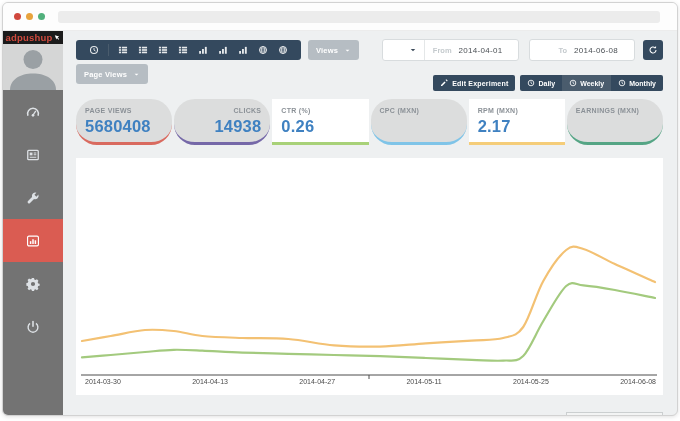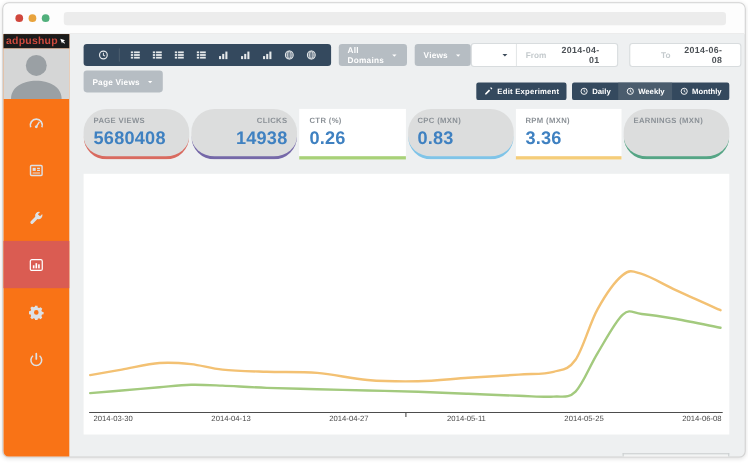--- a/index.html
+++ b/index.html
@@ -5,21 +5,21 @@
   * { margin:0; padding:0; box-sizing:border-box; }
   html,body { width:680px; height:421px; background:#fff; font-family:"Liberation Sans", sans-serif; overflow:hidden; }
   .window { position:absolute; left:2px; top:2px; width:676px; height:414px; border:1px solid #d2d2d2;
             border-radius:6px; overflow:hidden; background:#eef0f1; box-shadow:0 1px 4px rgba(0,0,0,.12); }
   
   .titlebar { height:28px; background:#fdfdfd; display:flex; align-items:center; padding-left:11px; border-bottom:1px solid #ececec; }
   .t-dot { width:7px; height:7px; border-radius:50%; margin-right:5px; }
   .urlbar { flex:1; height:12px; background:#ececec; border-radius:3px; margin:0 17px 0 8px; }
   .app { display:flex; height:385px; }
   
-  .sidebar { width:60px; display:flex; flex-direction:column; background:#f97316; flex-shrink:0; }
+  .sidebar { width:60px; display:flex; flex-direction:column; background:#737373; flex-shrink:0; }
   .logo { height:13px; background:#1b1b1b; color:#cf4a3d; font-size:9.5px; font-weight:bold;
           display:flex; align-items:center; justify-content:center; letter-spacing:.2px; }
   .logo .cur { width:7px; height:7px; color:#fff; margin-left:1px; transform:rotate(-20deg); }
   .logo .cur svg { width:7px; height:7px; display:block; }
   .avatar { height:46px; background:#d5d6d6; color:#9aa0a4; overflow:hidden; }
   .avatar svg { width:60px; height:46px; display:block; }
   .nav { flex:1; display:flex; flex-direction:column; }
   .nav-item { height:43px; display:flex; align-items:center; justify-content:center; color:#dde1e5; cursor:pointer; }
   .nav-item svg { width:14px; height:14px; display:block; }
   .nav-item.active { background:#da5c52; color:#fff; }
@@ -33,21 +33,21 @@
   .dropdown { background:#b6bdc3; color:#fff; font-size:7.5px; font-weight:bold; height:20px; border-radius:3px;
               display:flex; align-items:center; padding:0 8px; margin-left:7px; cursor:pointer; letter-spacing:.2px; }
   .dropdown .caret { width:7px; height:7px; margin-left:6px; display:flex; }
   .dropdown .caret svg { width:7px; height:7px; }
   .spacer { flex:1; }
   .date-box { display:flex; align-items:center; background:#fff; border:1px solid #d8dcde; border-radius:3px; height:22px;padding-left:20px; }
   .caret-cell { width:22px; align-self:stretch; display:flex; align-items:center; justify-content:center;
                 border-right:1px solid #e4e7e8; color:#3c4b5a; cursor:pointer; }
   .caret-cell svg { width:8px; height:8px; }
   .date-label { color:#c4cacd; font-size:7.5px; font-weight:bold; padding:0 7px 0 8px; }
-  .date-value { color:#4b5055; font-size:8px; font-weight:bold; letter-spacing:.3px; padding-right:16px; min-width:56px;text-align:right; }
+  .date-value { color:#4b5055; font-size:8px; font-weight:normal; letter-spacing:.3px; padding-right:16px; min-width:56px;text-align:right; }
   .refresh-btn { width:20px; height:20px; background:#34495e; border-radius:3px; margin-left:8px; color:#fff;
                  display:flex; align-items:center; justify-content:center; cursor:pointer; }
   .refresh-btn svg { width:10px; height:10px; }
   .row2 { display:flex; align-items:flex-start; margin-top:3px; }
   .right-actions { display:flex; margin-top:11px; }
   .btn-navy { background:#34495e; color:#fff; font-size:7px; font-weight:bold; height:16px; border-radius:2px;
               display:flex; align-items:center; padding:0 7px; cursor:pointer; letter-spacing:.2px; }
   .btn-navy svg { width:8px; height:8px; margin-right:4px; }
   .seg { display:flex; background:#34495e; border-radius:2px; margin-left:5px; height:16px; overflow:hidden; }
   .seg-item { display:flex; align-items:center; padding:0 7px; color:#fff; font-size:7px; font-weight:bold; cursor:pointer; }
@@ -227,28 +227,20 @@
               </svg>
             </span>
             <span class="tool-icon">
               <svg viewBox="0 0 16 16" fill="none" stroke="currentColor">
                 <circle cx="8" cy="8" r="5.7" stroke-width="1.5"></circle>
                 <ellipse cx="8" cy="8" rx="2.6" ry="5.7" stroke-width="1.1"></ellipse>
                 <path d="M2.3 8h11.4M3.2 5h9.6M3.2 11h9.6" stroke-width="1.1"></path>
               </svg>
             </span>
           </div>
-        <div class="dropdown">
-          <span>All Domains</span>
-          <span class="caret">
-              <svg viewBox="0 0 16 16" fill="currentColor">
-                <path d="M3.5 6l4.5 4.5L12.5 6z"></path>
-              </svg>
-            </span>
-        </div>
         <div class="dropdown">
           <span>Views</span>
           <span class="caret">
               <svg viewBox="0 0 16 16" fill="currentColor">
                 <path d="M3.5 6l4.5 4.5L12.5 6z"></path>
               </svg>
             </span>
         </div>
         <div class="spacer"></div>
         <div class="date-box">
@@ -335,25 +327,24 @@
           <div class="card gray" style="border-bottom-color: rgb(117, 104, 168); text-align: right;">
             <div class="card-label">CLICKS</div>
             <div class="card-value">14938</div>
           </div>
           <div class="card white" style="border-bottom-color: rgb(168, 209, 120);">
             <div class="card-label">CTR (%)</div>
             <div class="card-value">0.26</div>
           </div>
           <div class="card gray" style="border-bottom-color: rgb(127, 196, 232);">
             <div class="card-label">CPC (MXN)</div>
-            <div class="card-value">0.83</div>
           </div>
           <div class="card white" style="border-bottom-color: rgb(245, 205, 121);">
             <div class="card-label">RPM (MXN)</div>
-            <div class="card-value">3.36</div>
+            <div class="card-value">2.17</div>
           </div>
           <div class="card gray" style="border-bottom-color: rgb(85, 165, 133);">
             <div class="card-label">EARNINGS (MXN)</div>
           </div>
         </div>
 
       <div class="chart-panel">
         <svg class="chart" id="chart-svg" viewBox="0 0 587 237" preserveAspectRatio="none">
           <line x1="5" y1="217" x2="581" y2="217" stroke="#4d4d4d" stroke-width="1"></line>
           <line x1="293" y1="217" x2="293" y2="221" stroke="#4d4d4d" stroke-width="1"></line>

